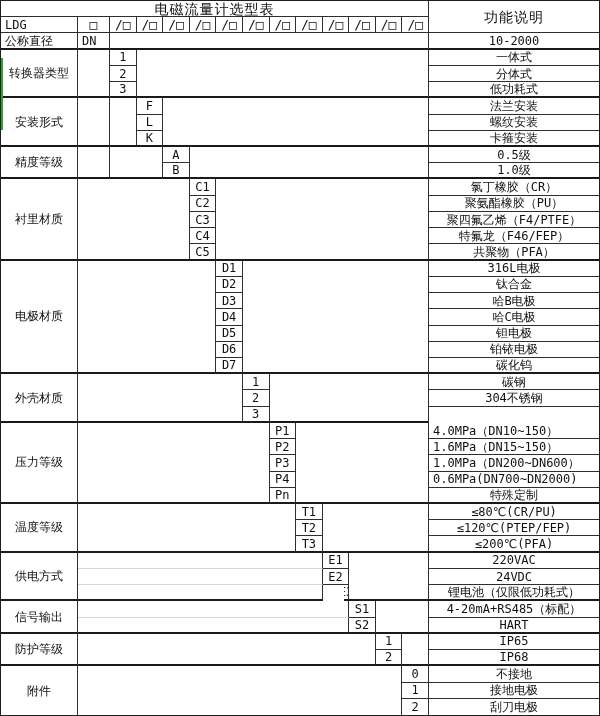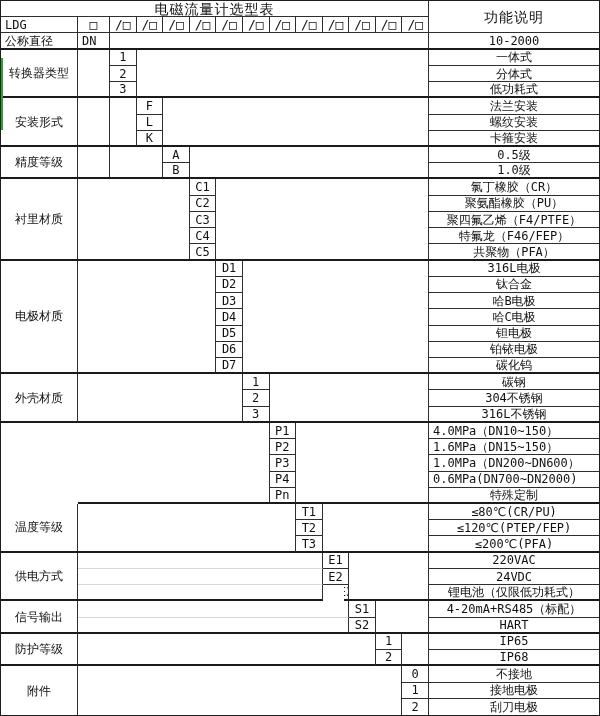--- a/index.html
+++ b/index.html
@@ -116,21 +116,21 @@
       <div class="cell lastcol" style="grid-area: 22 / 15 / 23 / 16;">铂铱电极</div>
       <div class="cell gend lastcol" style="grid-area: 23 / 15 / 24 / 16;">碳化钨</div>
       <div class="cell gend lbl" style="grid-area: 24 / 1 / 27 / 2;">外壳材质</div>
       <div class="cell gend" style="grid-area: 24 / 2 / 27 / 8;"></div>
       <div class="cell" style="grid-area: 24 / 8 / 25 / 9;">1</div>
       <div class="cell" style="grid-area: 25 / 8 / 26 / 9;">2</div>
       <div class="cell gend" style="grid-area: 26 / 8 / 27 / 9;">3</div>
       <div class="cell gend" style="grid-area: 24 / 9 / 27 / 15;"></div>
       <div class="cell lastcol" style="grid-area: 24 / 15 / 25 / 16;">碳钢</div>
       <div class="cell lastcol" style="grid-area: 25 / 15 / 26 / 16;">304不锈钢</div>
-      <div class="cell gend lastcol" style="grid-area: 26 / 15 / 27 / 16;">316L不锈钢</div>
+      <div class="cell gend lbl" style="grid-area: 27 / 1 / 32 / 2;">压力等级</div>
       <div class="cell gend" style="grid-area: 27 / 2 / 32 / 9;"></div>
       <div class="cell" style="grid-area: 27 / 9 / 28 / 10;">P1</div>
       <div class="cell" style="grid-area: 28 / 9 / 29 / 10;">P2</div>
       <div class="cell" style="grid-area: 29 / 9 / 30 / 10;">P3</div>
       <div class="cell" style="grid-area: 30 / 9 / 31 / 10;">P4</div>
       <div class="cell gend" style="grid-area: 31 / 9 / 32 / 10;">Pn</div>
       <div class="cell gend" style="grid-area: 27 / 10 / 32 / 15;"></div>
       <div class="cell alignleft lastcol" style="grid-area: 27 / 15 / 28 / 16;">4.0MPa（DN10~150）</div>
       <div class="cell alignleft lastcol" style="grid-area: 28 / 15 / 29 / 16;">1.6MPa（DN15~150）</div>
       <div class="cell alignleft lastcol" style="grid-area: 29 / 15 / 30 / 16;">1.0MPa（DN200~DN600）</div>

